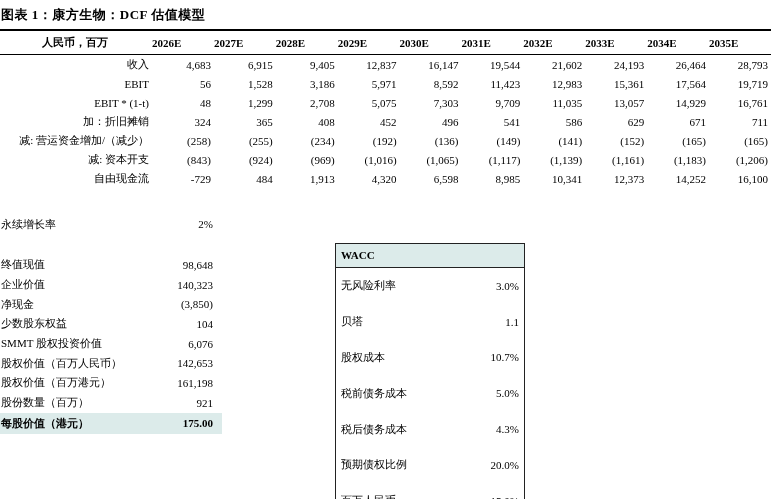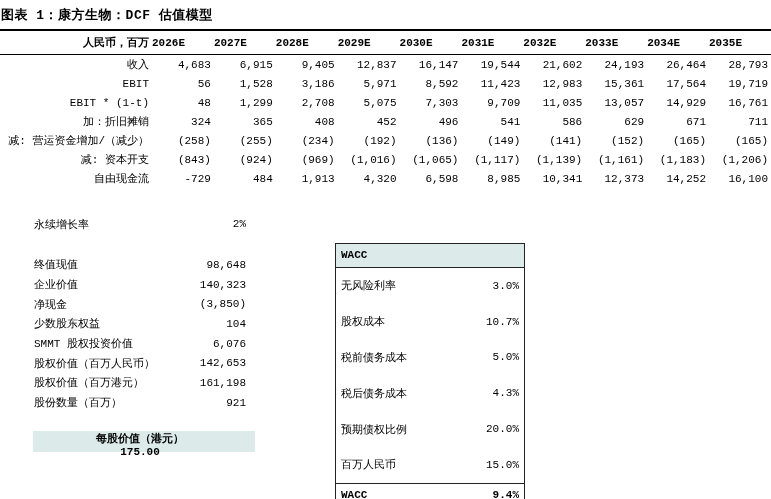--- a/index.html
+++ b/index.html
@@ -1,20 +1,20 @@
 <!DOCTYPE html>
 <html><head>
 <meta charset="utf-8">
 <style>
   html,body{margin:0;padding:0;background:#ffffff;}
   .doc{
     position:relative;
     width:771px;height:499px;
     background:#ffffff;
-    font-family:Liberation Mono, monospace;
+    font-family:Liberation Serif, serif;
     font-size:11px;color:#000;
     overflow:hidden;
   }
   
   .title{
     font-size:13px;font-weight:bold;
     padding:6px 0 5px 1px;
     border-bottom:2.5px solid #000;
     letter-spacing:.5px;
   }
@@ -22,39 +22,39 @@
   table.main{
     width:771px;border-collapse:collapse;table-layout:fixed;
   }
   table.main col.c-lbl{width:152px;}
   table.main th{
     font-weight:bold;text-align:left;
     padding:4px 3px 4px 0;
     border-bottom:1.5px solid #000;
     font-size:11px;
   }
-  table.main th.lbl{text-align:right;padding-left:1px;}
+  table.main th.lbl{text-align:center;padding-left:1px;}
   table.main td{
     text-align:right;height:19px;padding:0 3px 0 0;
     font-size:11px;white-space:nowrap;overflow:hidden;
   }
   table.main td.lbl{text-align:right;padding-left:1px;}
   
   .lower{position:relative;height:296px;}
-  .left-list{width:222px;padding-left:33px;}
+  .left-list{width:222px;}
   .lrow{
     display:flex;justify-content:space-between;align-items:center;
     height:19.7px;padding:0 9px 0 1px;white-space:nowrap;
   }
   .lrow .val{text-align:right;}
   .perp{margin-top:26px;height:20px;}
   .listgap{height:21px;}
   .highlight{
-    margin-top:18px;height:21px;
-    background:#dcebea;font-weight:bold;flex-direction:column;
+    margin-top:0;height:21px;
+    background:#dcebea;font-weight:bold;
   }
   
   .wacc-box{
     position:absolute;left:335px;top:29px;width:190px;
     border:1px solid #222;background:#fff;box-sizing:border-box;
   }
   .wacc-header{
     background:#dcebea;font-weight:bold;
     padding:4px 6px 4px 5px;border-bottom:1px solid #222;
     height:15px;line-height:15px;
@@ -247,20 +247,24 @@
     </div>
 
     <div class="wacc-box">
       <div class="wacc-header">WACC</div>
       <div>
           <div class="wacc-row">
             <span class="lbl">无风险利率</span>
             <span class="val">3.0%</span>
           </div>
           <div class="wacc-row">
+            <span class="lbl">贝塔</span>
+            <span class="val">1.1</span>
+          </div>
+          <div class="wacc-row">
             <span class="lbl">股权成本</span>
             <span class="val">10.7%</span>
           </div>
           <div class="wacc-row">
             <span class="lbl">税前债务成本</span>
             <span class="val">5.0%</span>
           </div>
           <div class="wacc-row">
             <span class="lbl">税后债务成本</span>
             <span class="val">4.3%</span>

